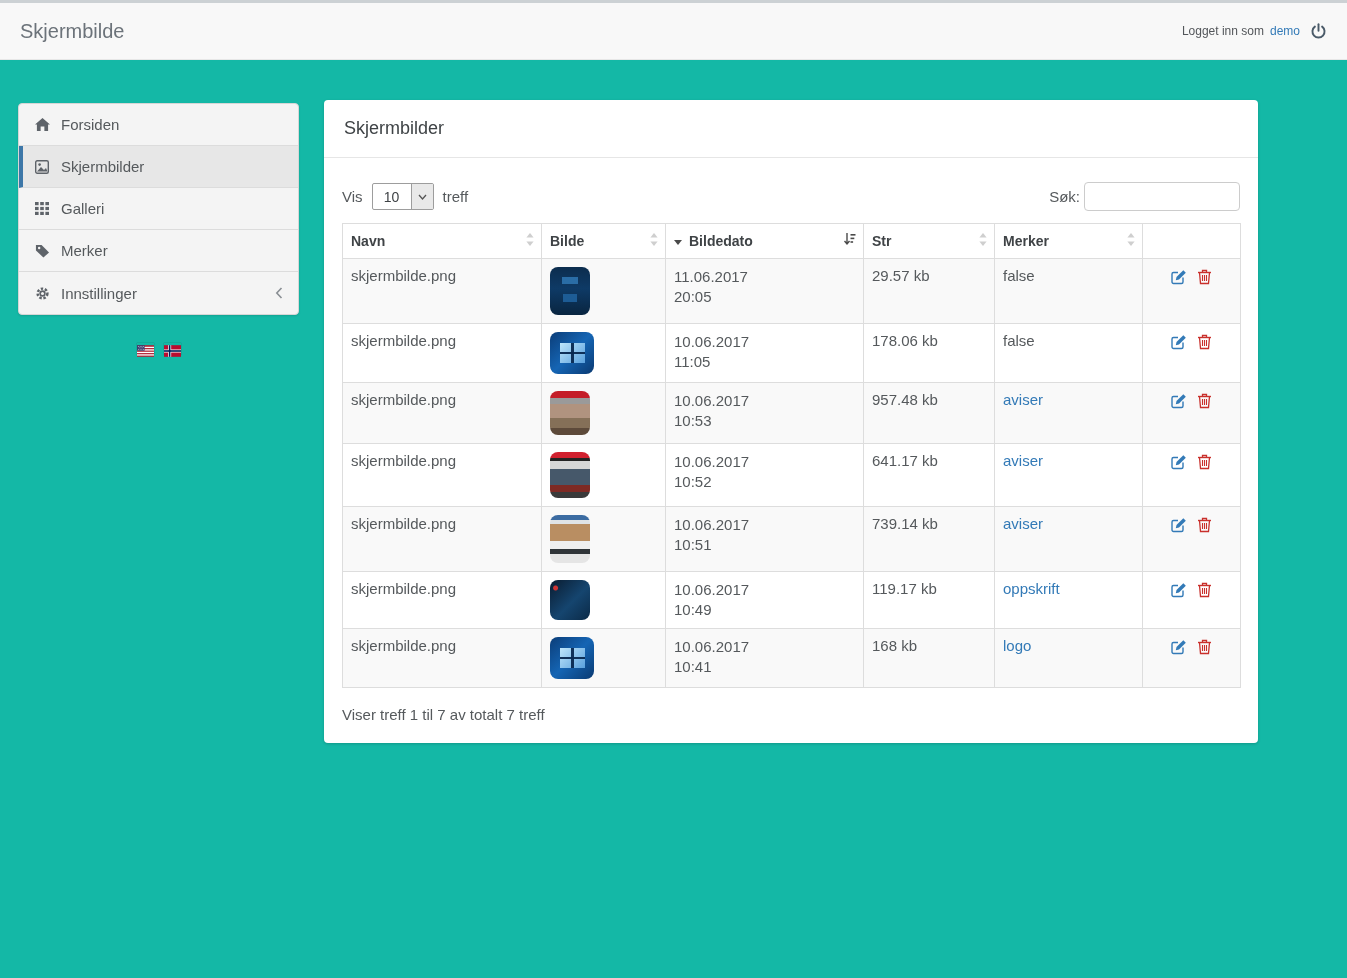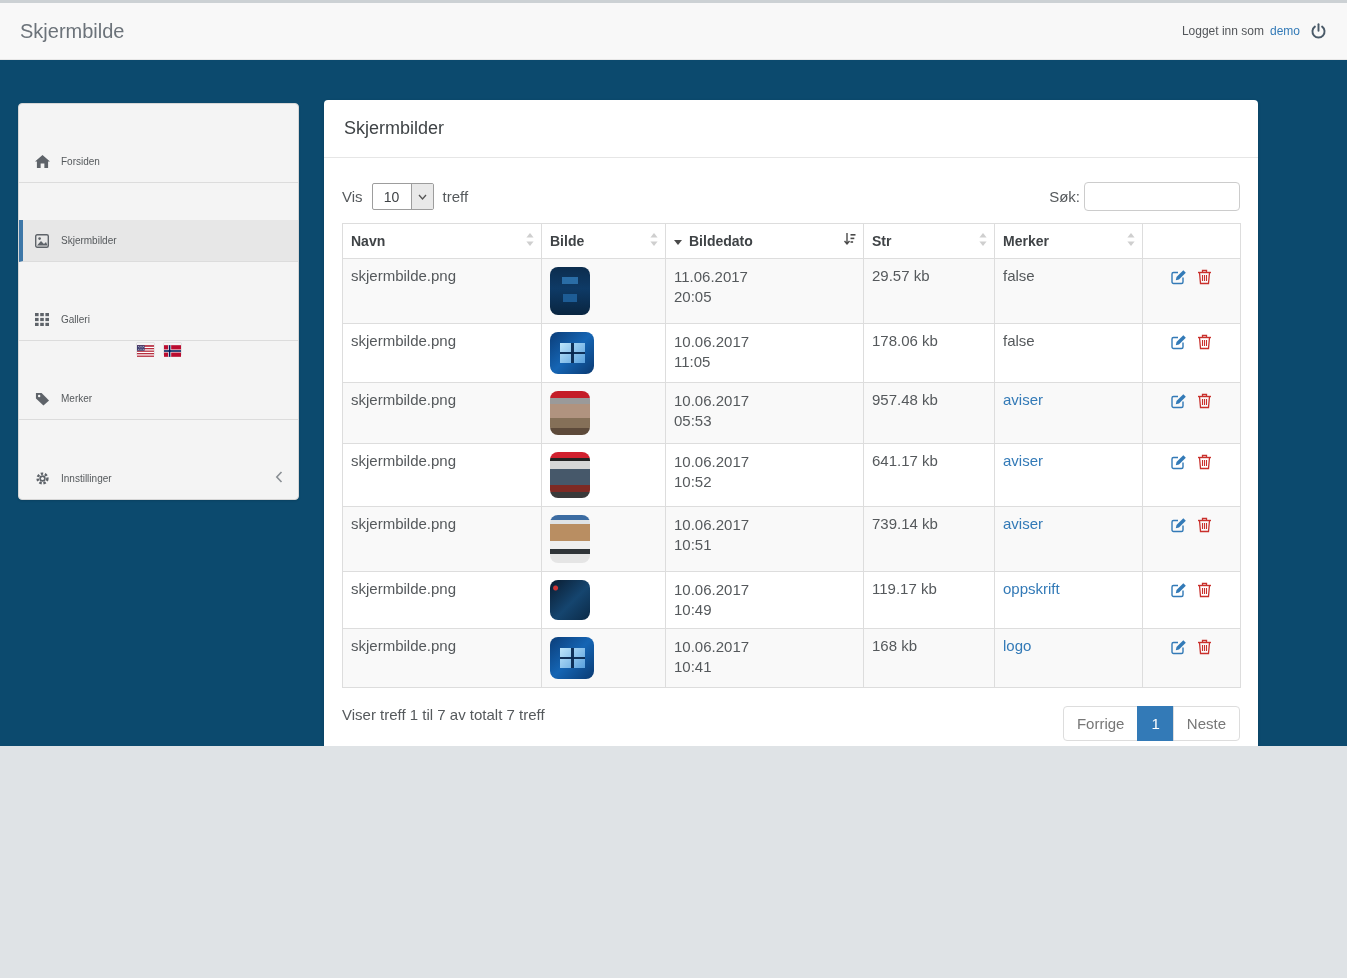--- a/index.html
+++ b/index.html
@@ -1,33 +1,33 @@
 <!DOCTYPE html>
 <html><head>
 <meta charset="utf-8">
 <style>
   * { margin:0; padding:0; box-sizing:border-box; }
   html,body { background:#dfe3e6; }
   body { font-family:"Liberation Sans","DejaVu Sans",sans-serif; color:#55595c; }
-  #app { position:relative; width:1347px; height:746px; background:#0c4a6e; overflow:hidden; }
+  #app { position:relative; width:1347px; height:978px; background:#14b8a6; overflow:hidden; }
 
   
   .topstrip { position:absolute; top:0; left:0; right:0; height:3px; background:#ccd1d4; }
   .navbar { position:absolute; top:3px; left:0; right:0; height:57px; background:#f8f8f8;
             border-bottom:1px solid #e7e7e7; display:flex; align-items:center; padding:0 20px; }
   .navbar-title { font-size:20px; color:#6c737a; }
   .navbar-right { margin-left:auto; display:flex; align-items:center; gap:6px; font-size:12px; color:#53565a; }
   a.link { color:#337ab7; text-decoration:none; }
   .power-btn { display:inline-flex; align-items:center; margin-left:4px; cursor:pointer; }
 
   
   .sidebar { position:absolute; left:18px; top:103px; width:281px; background:#f4f4f4;
              border:1px solid #d6d6d6; border-radius:4px; box-shadow:0 1px 2px rgba(0,0,0,.12); overflow:hidden; }
   .side-item { height:42px; display:flex; align-items:center; gap:11px; padding:0 15px;
-               border-bottom:1px solid #dcdcdc; font-size:10px; color:#55595c; cursor:pointer;margin-top:37px; }
+               border-bottom:1px solid #dcdcdc; font-size:15px; color:#55595c; cursor:pointer; }
   .side-item:last-child { border-bottom:none; }
   .side-item.active { background:#e7e7e7; border-left:4px solid #3d77a8; padding-left:11px; }
   .side-item .icn { width:16px; height:16px; display:inline-flex; align-items:center; justify-content:center; color:#5e6369; }
   .side-item .chev { margin-left:auto; color:#8a8f94; }
 
   .flags { position:absolute; left:18px; top:343px; width:281px; display:flex; justify-content:center; gap:10px; }
   .flag { width:17px; height:12px; display:inline-block; cursor:pointer; box-shadow:0 0 1px rgba(0,0,0,.4); }
 
   
   .card { position:absolute; left:324px; top:100px; width:934px; background:#fff; border-radius:4px;
@@ -348,21 +348,21 @@
               </div>
             </td>
         </tr>
         <tr>
           <td>skjermbilde.png</td>
           <td>
               <span class="thumb" data-kind="news-red"></span>
             </td>
           <td>
               <div class="dt-date">10.06.2017</div>
-              <div class="dt-time">05:53</div>
+              <div class="dt-time">10:53</div>
             </td>
           <td>957.48 kb</td>
           <td><a class="merker-link">aviser</a></td>
           <td>
               <div class="actions">
                 <button class="act-btn">
                   <svg width="16" height="16" viewBox="0 0 16 16">
                     <path d="M12 8.5V13a1.5 1.5 0 0 1-1.5 1.5h-8A1.5 1.5 0 0 1 1 13V5a1.5 1.5 0 0 1 1.5-1.5H7" fill="none" stroke="#337ab7" stroke-width="1.4"></path>
                     <path d="M12.3 1.2l2.5 2.5L8 10.5l-3.2.7.7-3.2z" fill="#337ab7"></path>
                   </svg>
@@ -496,20 +496,15 @@
                   </svg>
                 </button>
               </div>
             </td>
         </tr>
       </tbody>
     </table>
 
     <div class="card-footer">
       <div class="footer-info">Viser treff 1 til 7 av totalt 7 treff</div>
-      <div class="pagination">
-        <span class="page">Forrige</span>
-        <span class="page active">1</span>
-        <span class="page">Neste</span>
-      </div>
     </div>
   </div>
 </div>
 
 </body></html>

